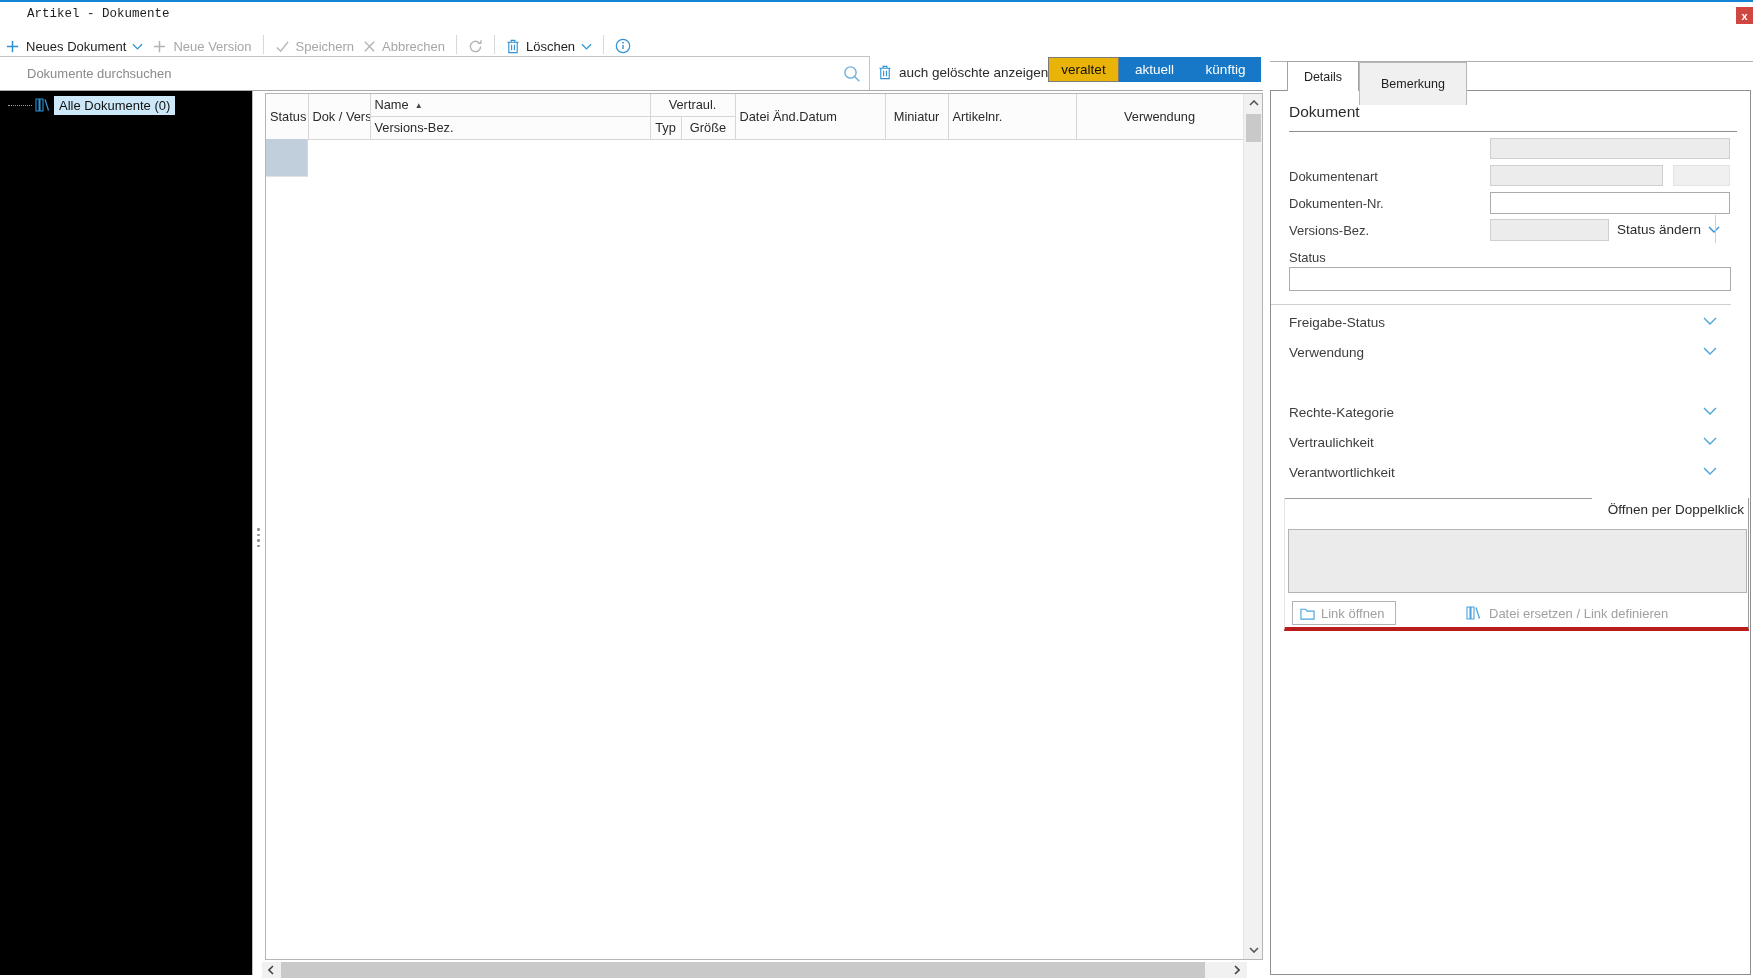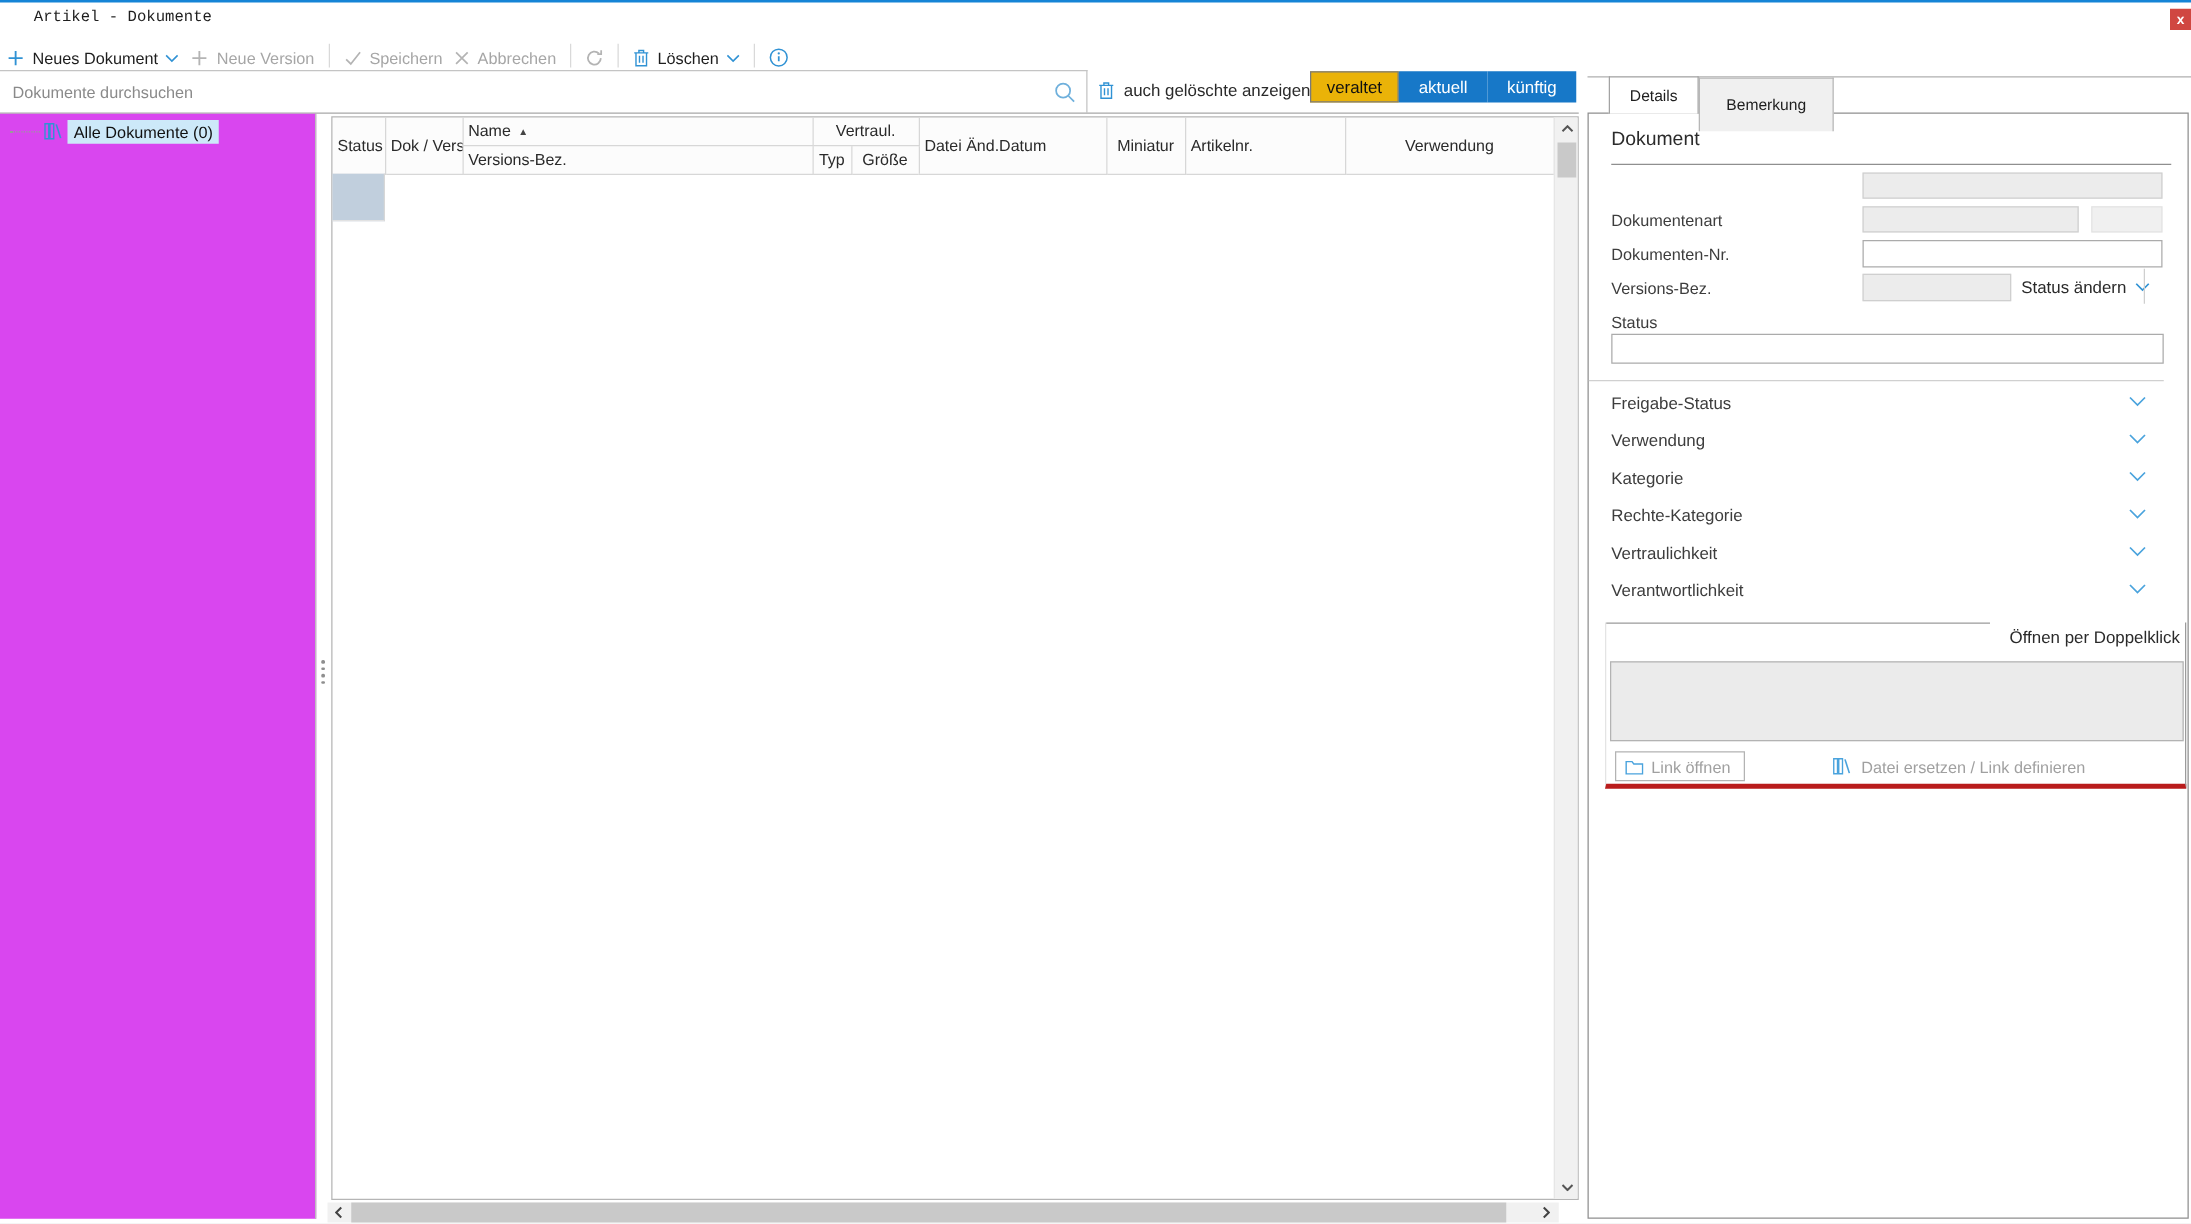--- a/index.html
+++ b/index.html
@@ -17,41 +17,41 @@
   
   .toolbar { position:absolute; left:5px; top:30px; height:24px; display:flex; align-items:flex-end; gap:9px; }
   .tb-item { display:flex; align-items:center; gap:6px; white-space:nowrap; }
   .tb-item .lbl { color:#1e1e1e; }
   .tb-item.disabled .lbl { color:#a6a6a6; }
   .tb-sep { width:1px; height:19px; background:#d9d9d9; margin:0 2px; }
   svg.ic { display:block; }
 
   
   .search-box { position:absolute; left:0; top:56px; width:870px; height:34px;
-    border:1px solid #c4c4c4; border-left:none; border-bottom:none; display:flex; align-items:center; }
+    border:1px solid #c4c4c4; border-left:none; border-bottom:none; display:flex; align-items:center;padding-left:17px; }
   .search-box input { flex:1; border:none; outline:none; font-family:inherit; font-size:13px; padding:0 10px; color:#1e1e1e; background:transparent; }
   .search-box input::placeholder { color:#8a8a8a; }
   .search-mag { margin-right:8px; }
   .show-deleted { position:absolute; left:878px; top:56px; height:32px; display:flex; align-items:center; gap:7px; cursor:default; }
   .show-deleted .lbl { color:#2a2a2a; font-size:13.5px; }
   .filters { position:absolute; left:1048px; top:57px; height:25px; display:flex; }
   .fbtn { width:71px; height:25px; display:flex; align-items:center; justify-content:center; font-size:13.5px; cursor:default; }
   .fbtn.off { background:#eab308; border:1px solid #7a7a7a; color:#111; }
   .fbtn.on  { background:#1778c8; border:none; color:#fff; }
 
   
   .tabs-topline { position:absolute; left:1270px; top:61px; width:483px; height:1px; background:#b0b0b0; }
   .tab { position:absolute; display:flex; align-items:center; justify-content:center; font-size:12.5px; cursor:default; }
   .tab.active { left:1287px; top:61px; width:72px; height:30px; background:#fff; border:1px solid #a3a3a3; border-bottom:none; z-index:3; }
   .tab.inactive { left:1359px; top:62px; width:108px; height:43px; background:#f0f0f0; border:1px solid #b7b7b7; border-bottom:none; z-index:2; }
 
   .content-line { position:absolute; left:0; top:90px; width:1263px; height:1px; background:#a8a8a8; }
 
   
-  .tree-panel { position:absolute; left:0; top:91px; width:253px; height:884px; background:#d946ef; border-right:1px solid #bdbdbd; }
+  .tree-panel { position:absolute; left:0; top:91px; width:253px; height:884px; background:#000000; border-right:1px solid #bdbdbd; }
   .tree-item { position:absolute; left:0; top:4px; height:20px; display:flex; align-items:center; }
   .tree-dots { width:24px; margin-left:8px; border-top:1px dotted #9a9a9a; }
   .tree-icon { margin:0 3px 0 2px; }
   .tree-label { background:#cde9f9; padding:2px 5px; font-size:13px; color:#111; }
   .splitter-dots { position:absolute; left:257px; top:528px; width:3px; display:flex; flex-direction:column; gap:3px; }
   .splitter-dots i { width:2.5px; height:2.5px; background:#8f8f8f; border-radius:50%; }
 
   
   .table-panel { position:absolute; left:265px; top:93px; width:998px; height:867px; background:#fff; border:1px solid #b5b5b5; }
   table.grid { border-collapse:collapse; table-layout:fixed; width:977px; font-size:12.8px; color:#2a2a2a; }
@@ -306,26 +306,20 @@
       <svg width="14" height="9" viewBox="0 0 14 9">
           <path d="M1 1l6 6 6-6" stroke="#4aa3dd" stroke-width="1.4" fill="none"></path>
         </svg>
     </div>
     <div class="section-row" style="top:251px;">
       <span class="sec-label">Verwendung</span>
       <svg width="14" height="9" viewBox="0 0 14 9">
           <path d="M1 1l6 6 6-6" stroke="#4aa3dd" stroke-width="1.4" fill="none"></path>
         </svg>
     </div>
-    <div class="section-row" style="top:281px;">
-      <span class="sec-label">Kategorie</span>
-      <svg width="14" height="9" viewBox="0 0 14 9">
-          <path d="M1 1l6 6 6-6" stroke="#4aa3dd" stroke-width="1.4" fill="none"></path>
-        </svg>
-    </div>
     <div class="section-row" style="top:311px;">
       <span class="sec-label">Rechte-Kategorie</span>
       <svg width="14" height="9" viewBox="0 0 14 9">
           <path d="M1 1l6 6 6-6" stroke="#4aa3dd" stroke-width="1.4" fill="none"></path>
         </svg>
     </div>
     <div class="section-row" style="top:341px;">
       <span class="sec-label">Vertraulichkeit</span>
       <svg width="14" height="9" viewBox="0 0 14 9">
           <path d="M1 1l6 6 6-6" stroke="#4aa3dd" stroke-width="1.4" fill="none"></path>

